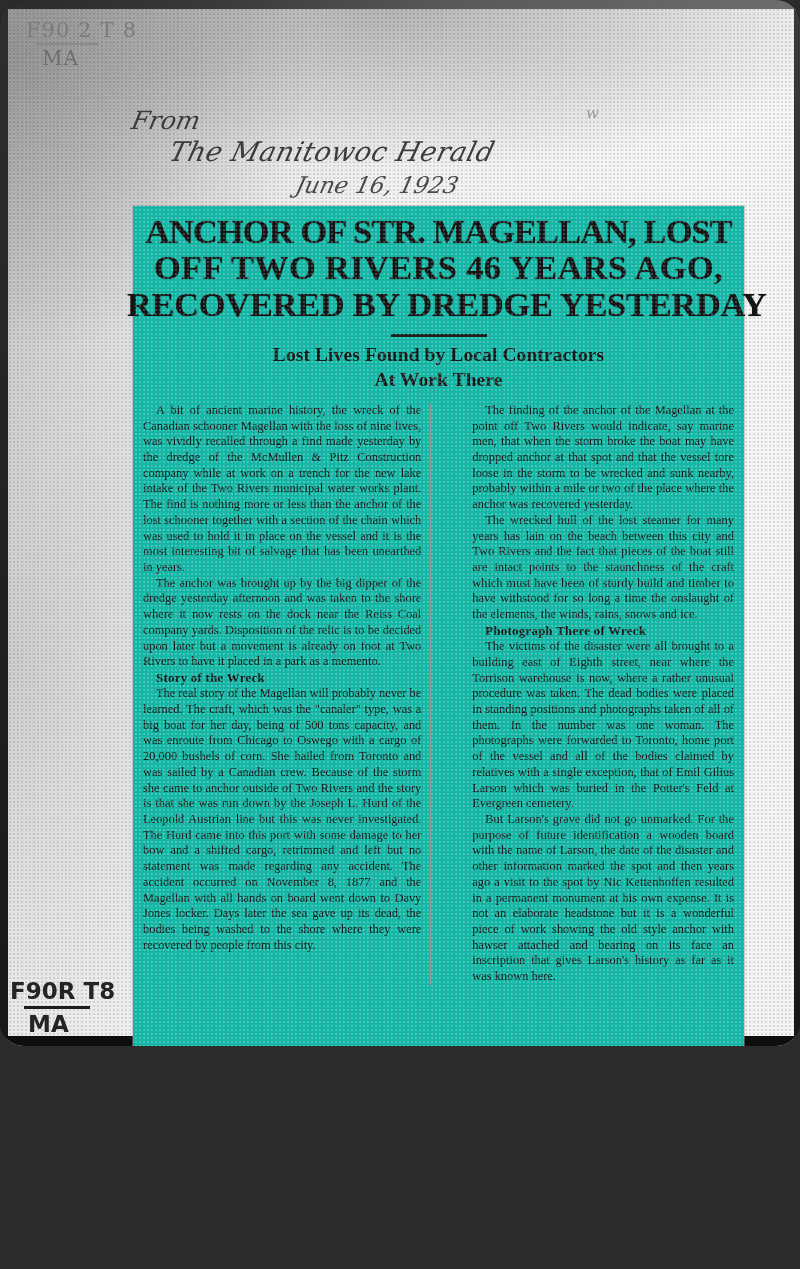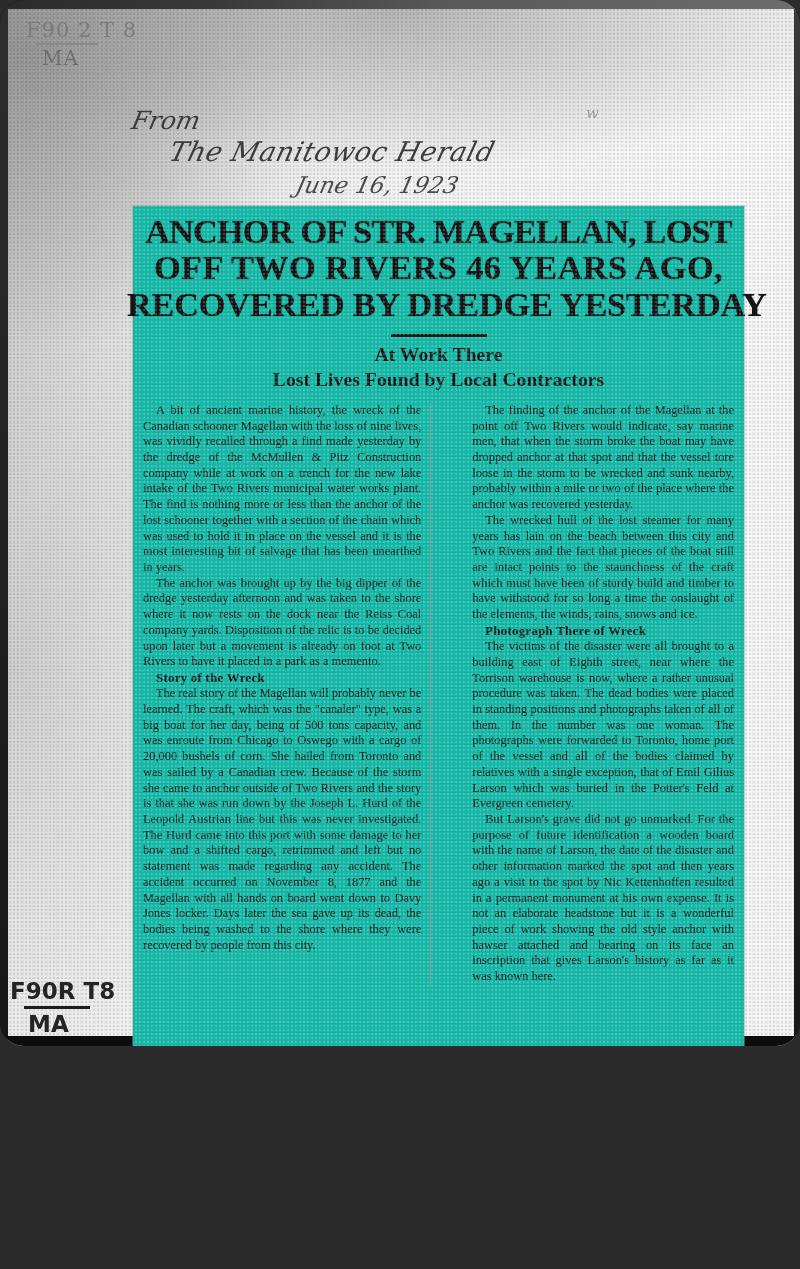--- a/index.html
+++ b/index.html
@@ -294,22 +294,22 @@
 
     <div class="headline">
       <span class="hl hl-1">ANCHOR OF STR. MAGELLAN, LOST</span>
       <span class="hl hl-2">OFF TWO RIVERS 46 YEARS AGO,</span>
       <span class="hl hl-3">RECOVERED BY DREDGE  YESTERDAY</span>
     </div>
 
     <div class="hl-divider"></div>
 
     <div class="subhead">
+      <span>Lost Lives Found by Local Contractors</span>
       <span>At  Work  There</span>
-      <span>Lost Lives Found by Local Contractors</span>
     </div>
 
     <div class="columns">
       <div class="col col-left">
         <p>A bit of ancient marine history, the wreck of the Canadian schooner Magellan with the loss of nine lives, was vividly recalled through a find made yesterday by the dredge of the McMullen &amp; Pitz Construction company while at work on a trench for the new lake intake of the Two Rivers municipal water works plant. The find is nothing more or less than the anchor of the lost schooner together with a section of the chain which was used to hold it in place on the vessel and it is the most interesting bit of salvage that has been unearthed in years.</p>
         <p>The anchor was brought up by the big dipper of the dredge yesterday afternoon and was taken to the shore where it now rests on the dock near the Reiss Coal company yards. Disposition of the relic is to be decided upon later but a movement is already on foot at Two Rivers to have it placed in a park as a memento.</p>
         <p class="sec-head">Story of the Wreck</p>
         <p>The real story of the Magellan will probably never be learned. The craft, which was the "canaler" type, was a big boat for her day, being of 500 tons capacity, and was enroute from Chicago to Oswego with a cargo of 20,000 bushels of corn. She hailed from Toronto and was sailed by a Canadian crew. Because of the storm she came to anchor outside of Two Rivers and the story is that she was run down by the Joseph L. Hurd of the Leopold Austrian line but this was never investigated. The Hurd came into this port with some damage to her bow and a shifted cargo, retrimmed and left but no statement was made regarding any accident. The accident occurred on November 8, 1877 and the Magellan with all hands on board went down to Davy Jones locker. Days later the sea gave up its dead, the bodies being washed to the shore where they were recovered by people from this city.</p>
       </div>
       <div class="col col-right">

